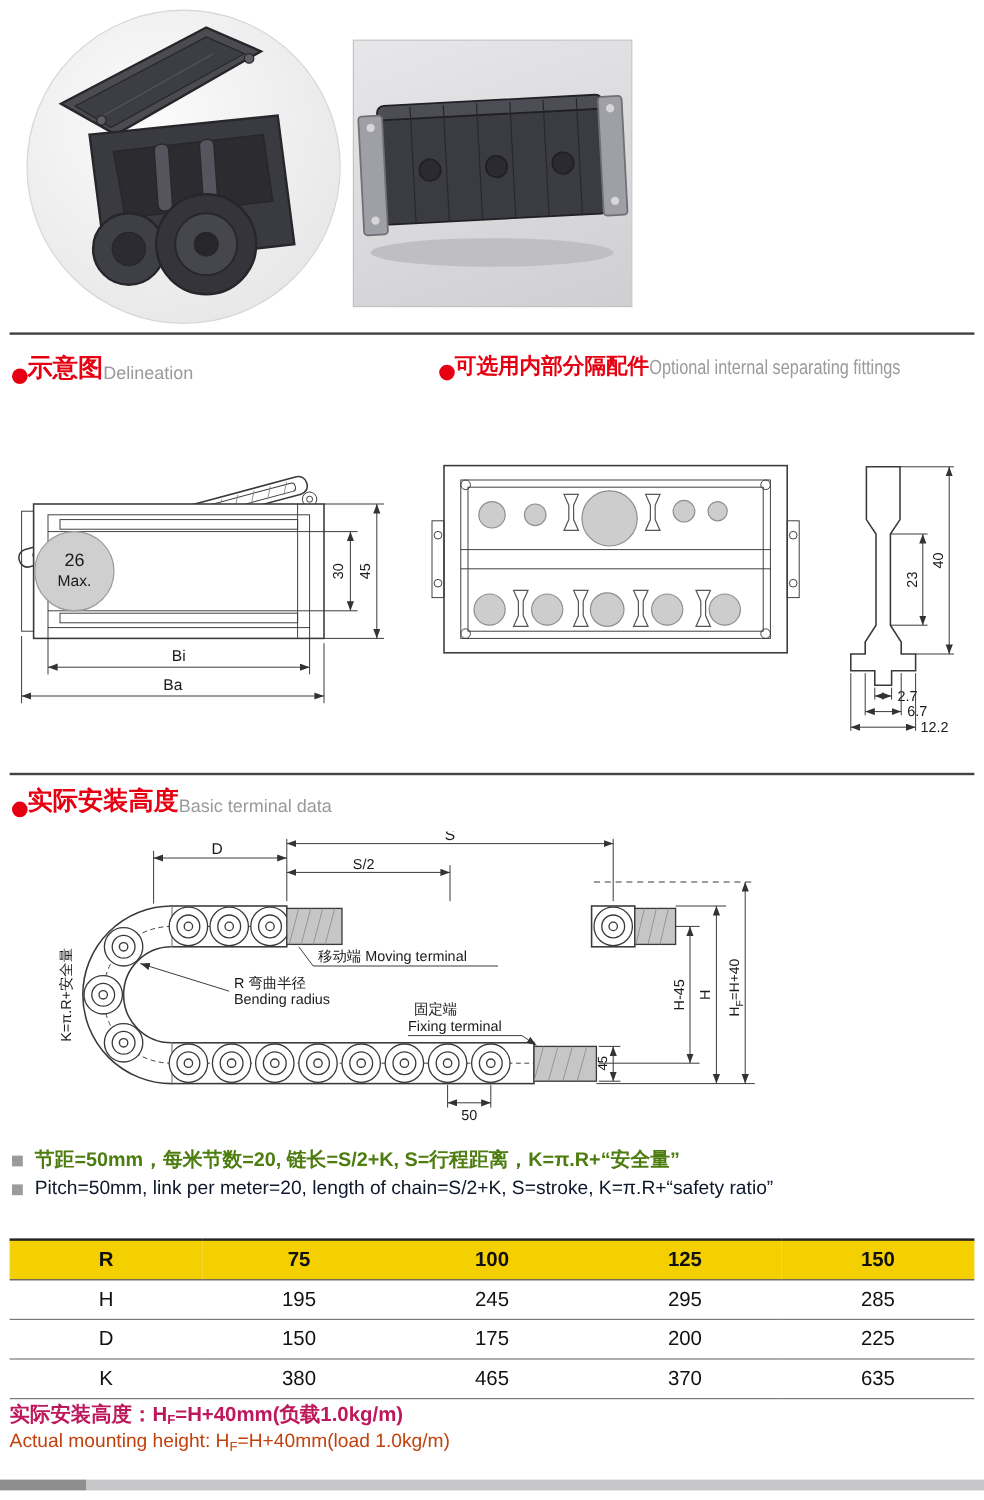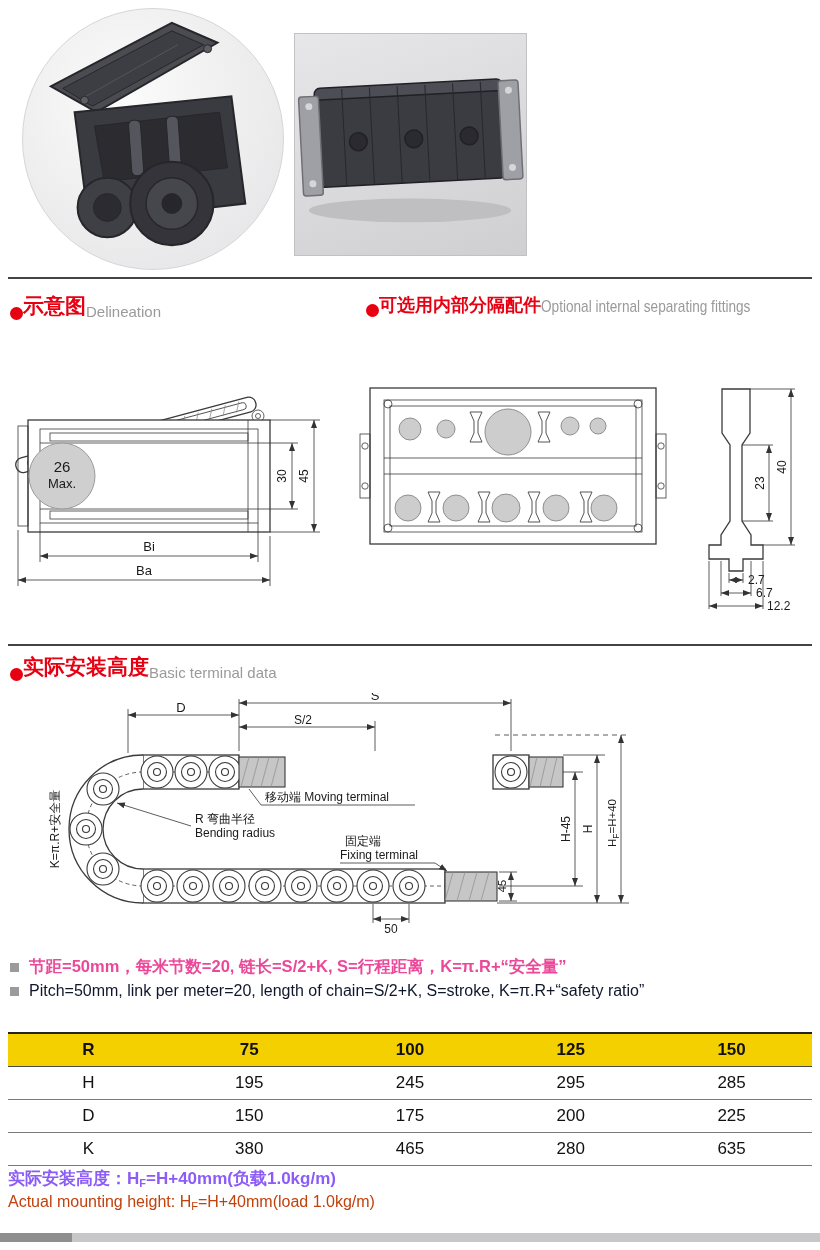--- a/index.html
+++ b/index.html
@@ -42,33 +42,33 @@
   .thin{stroke:#3a3a3a;stroke-width:.8;fill:none}
   .dim{stroke:#333;stroke-width:.8;fill:none}
   .term{fill:#c6c6c6;stroke:#3a3a3a;stroke-width:1.1}
   .hatch{stroke:#8b8b8b;stroke-width:.7;fill:none}
   .sep{fill:#fff;stroke:#555;stroke-width:1}
 
   
   .note{position:absolute;left:10px;display:flex;align-items:center;gap:10px;white-space:nowrap}
   .note1{top:956px}.note2{top:982px}
   .sq{width:9px;height:9px;background:#9b9b9b;flex:0 0 auto}
-  .note-zh{font-size:16.5px;font-weight:700;color:#ec4899}
+  .note-zh{font-size:16.5px;font-weight:700;color:#4d7c0f}
   .note-en{font-size:16px;color:#0f172a}
 
   
   table.data{position:absolute;left:8px;top:1032px;width:804px;border-collapse:collapse}
   table.data th,table.data td{height:33px;text-align:center;vertical-align:middle;font-size:17px;
     border-bottom:1px solid #7a7a7a;width:20%}
   table.data thead th{background:#f5d000;font-weight:700;border-top:2px solid #222;border-bottom:1px solid #4a4a4a}
   table.data tbody th{font-weight:400}
   table.data tbody td{font-weight:400}
 
   
-  .footer-zh{position:absolute;left:8px;top:1167px;font-size:17px;font-weight:700;color:#8b5cf6}
+  .footer-zh{position:absolute;left:8px;top:1167px;font-size:17px;font-weight:700;color:#be185d}
   .footer-en{position:absolute;left:8px;top:1193px;font-size:16px;color:#c2410c}
   .subf{font-size:11px;vertical-align:-3px}
 
   .bottom-bar{position:absolute;left:0;top:1233px;width:820px;height:9px;
     background:linear-gradient(to right,#8e8e8e 0 72px,#c7c7c9 72px 100%)}
 </style>
 </head>
 <body>
 
 <div class="page">
@@ -431,21 +431,21 @@
         <th>D</th>
         <td>150</td>
         <td>175</td>
         <td>200</td>
         <td>225</td>
       </tr>
       <tr>
         <th>K</th>
         <td>380</td>
         <td>465</td>
-        <td>280</td>
+        <td>370</td>
         <td>635</td>
       </tr>
     </tbody>
   </table>
 
   <div class="footer-zh"><span>实际安装高度：H</span><span class="subf">F</span><span>=H+40mm(负载1.0kg/m)</span></div>
   <div class="footer-en"><span>Actual mounting height: H</span><span class="subf">F</span><span>=H+40mm(load 1.0kg/m)</span></div>
 
   <div class="bottom-bar"></div>
 

